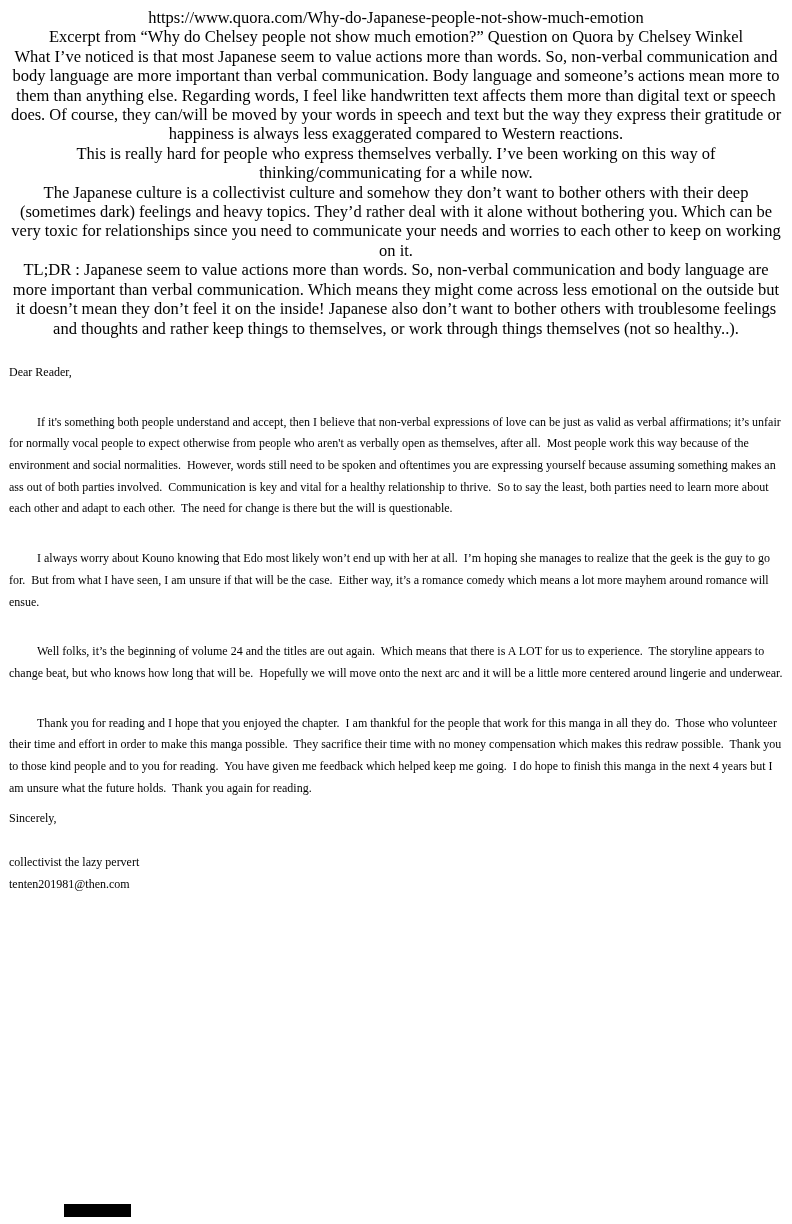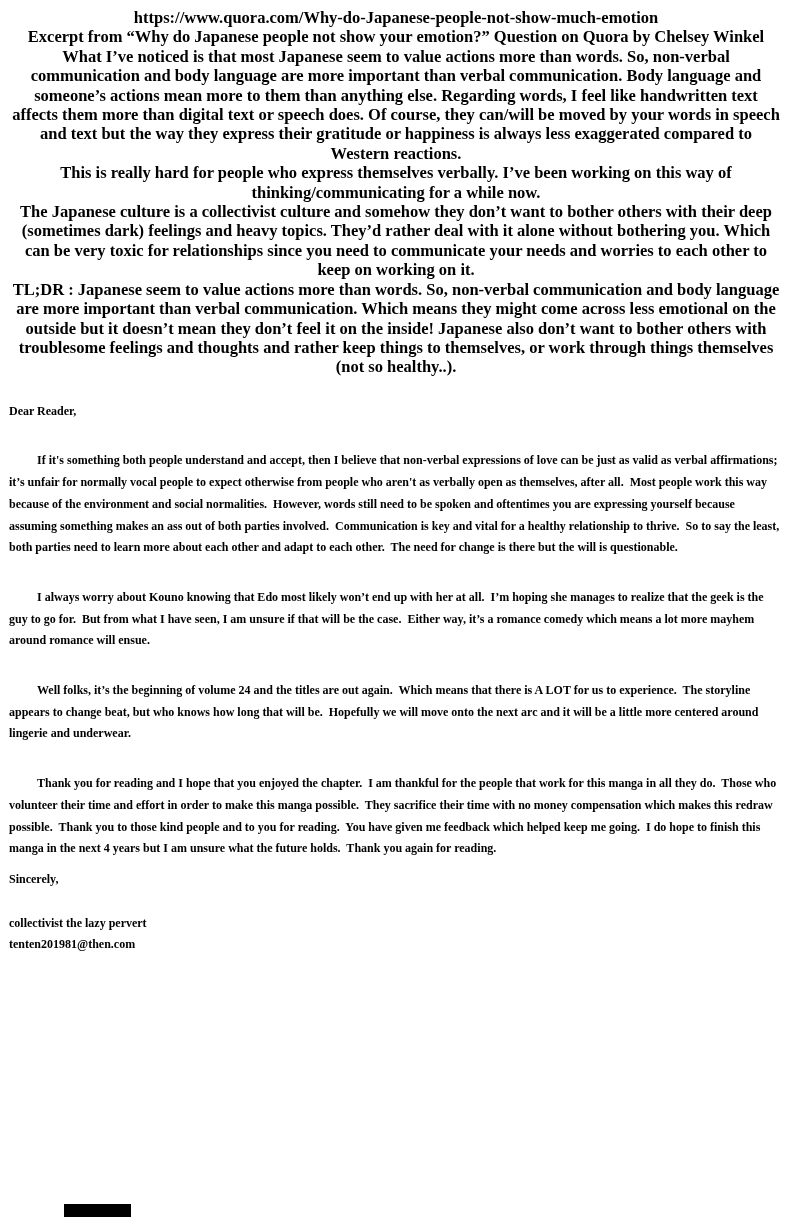--- a/index.html
+++ b/index.html
@@ -12,21 +12,20 @@
     background: #ffffff;
     color: #000000;
     font-family: "Liberation Serif", "DejaVu Serif", serif;
     position: relative;
     overflow: hidden;
   }
   .page {
     width: 792px;
     height: 1224px;
     position: relative;
-    font-weight: bold;
   }
   .excerpt {
     padding: 8px 10px 0 10px;
     text-align: center;
     font-size: 16.5px;
     line-height: 19.4px;
   }
   .excerpt p {
     margin: 0;
     white-space: pre-wrap;
@@ -60,21 +59,21 @@
     background: #000000;
   }
 </style>
 </head>
 <body>
 
 <div class="page">
 
   <div class="excerpt">
     <p>https://www.quora.com/Why-do-Japanese-people-not-show-much-emotion</p>
-    <p>Excerpt from “Why do Japanese people not show your emotion?” Question on Quora by Chelsey Winkel</p>
+    <p>Excerpt from “Why do Chelsey people not show much emotion?” Question on Quora by Chelsey Winkel</p>
     <p>What I’ve noticed is that most Japanese seem to value actions more than words. So, non-verbal communication and body language are more important than verbal communication. Body language and someone’s actions mean more to them than anything else. Regarding words, I feel like handwritten text affects them more than digital text or speech does. Of course, they can/will be moved by your words in speech and text but the way they express their gratitude or happiness is always less exaggerated compared to Western reactions.</p>
     <p>This is really hard for people who express themselves verbally. I’ve been working on this way of thinking/communicating for a while now.</p>
     <p>The Japanese culture is a collectivist culture and somehow they don’t want to bother others with their deep (sometimes dark) feelings and heavy topics. They’d rather deal with it alone without bothering you. Which can be very toxic for relationships since you need to communicate your needs and worries to each other to keep on working on it.</p>
     <p>TL;DR : Japanese seem to value actions more than words. So, non-verbal communication and body language are more important than verbal communication. Which means they might come across less emotional on the outside but it doesn’t mean they don’t feel it on the inside! Japanese also don’t want to bother others with troublesome feelings and thoughts and rather keep things to themselves, or work through things themselves (not so healthy..).</p>
   </div>
 
   <div class="letter">
     <p class="salutation">Dear Reader,</p>
     <p class="para">If it's something both people understand and accept, then I believe that non-verbal expressions of love can be just as valid as verbal affirmations; it’s unfair for normally vocal people to expect otherwise from people who aren't as verbally open as themselves, after all.  Most people work this way because of the environment and social normalities.  However, words still need to be spoken and oftentimes you are expressing yourself because assuming something makes an ass out of both parties involved.  Communication is key and vital for a healthy relationship to thrive.  So to say the least, both parties need to learn more about each other and adapt to each other.  The need for change is there but the will is questionable.</p>
     <p class="para">I always worry about Kouno knowing that Edo most likely won’t end up with her at all.  I’m hoping she manages to realize that the geek is the guy to go for.  But from what I have seen, I am unsure if that will be the case.  Either way, it’s a romance comedy which means a lot more mayhem around romance will ensue.</p>

